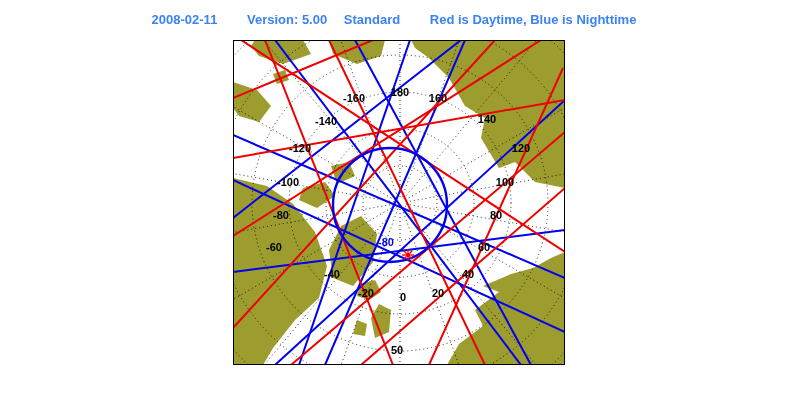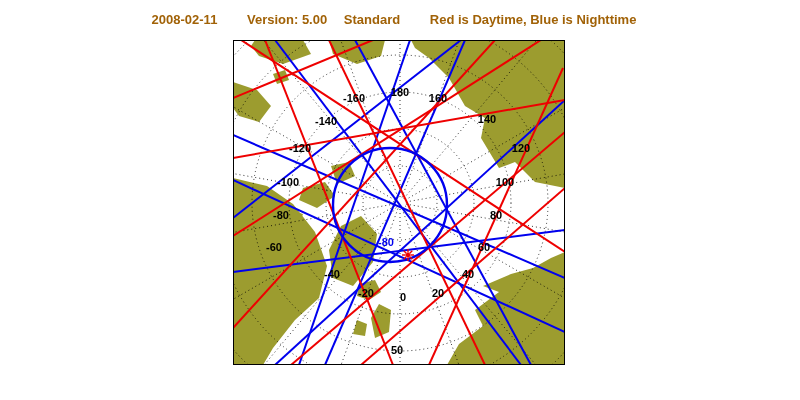--- a/index.html
+++ b/index.html
@@ -1,19 +1,19 @@
 <!DOCTYPE html>
 <html><head>
 <meta charset="utf-8">
 <style>
   html,body{margin:0;padding:0;background:#ffffff;}
   .stage{position:relative;width:800px;height:400px;background:#ffffff;overflow:hidden;
          font-family:"Liberation Sans",sans-serif;}
   .title{position:absolute;left:0;right:12px;top:12px;text-align:center;
-         font-weight:bold;font-size:13px;color:#a16207;white-space:nowrap;}
+         font-weight:bold;font-size:13px;color:#3b82f6;white-space:nowrap;}
   .title span{display:inline-block;}
   .gap-lg{margin-right:26px;}
   .gap-sm{margin-right:13px;}
   .map-wrap{position:absolute;left:233px;top:40px;width:332px;height:325px;}
   svg{display:block;}
   .maplabel{font-family:"Liberation Sans",sans-serif;font-weight:bold;font-size:11px;}
 </style>
 </head>
 <body>
 

